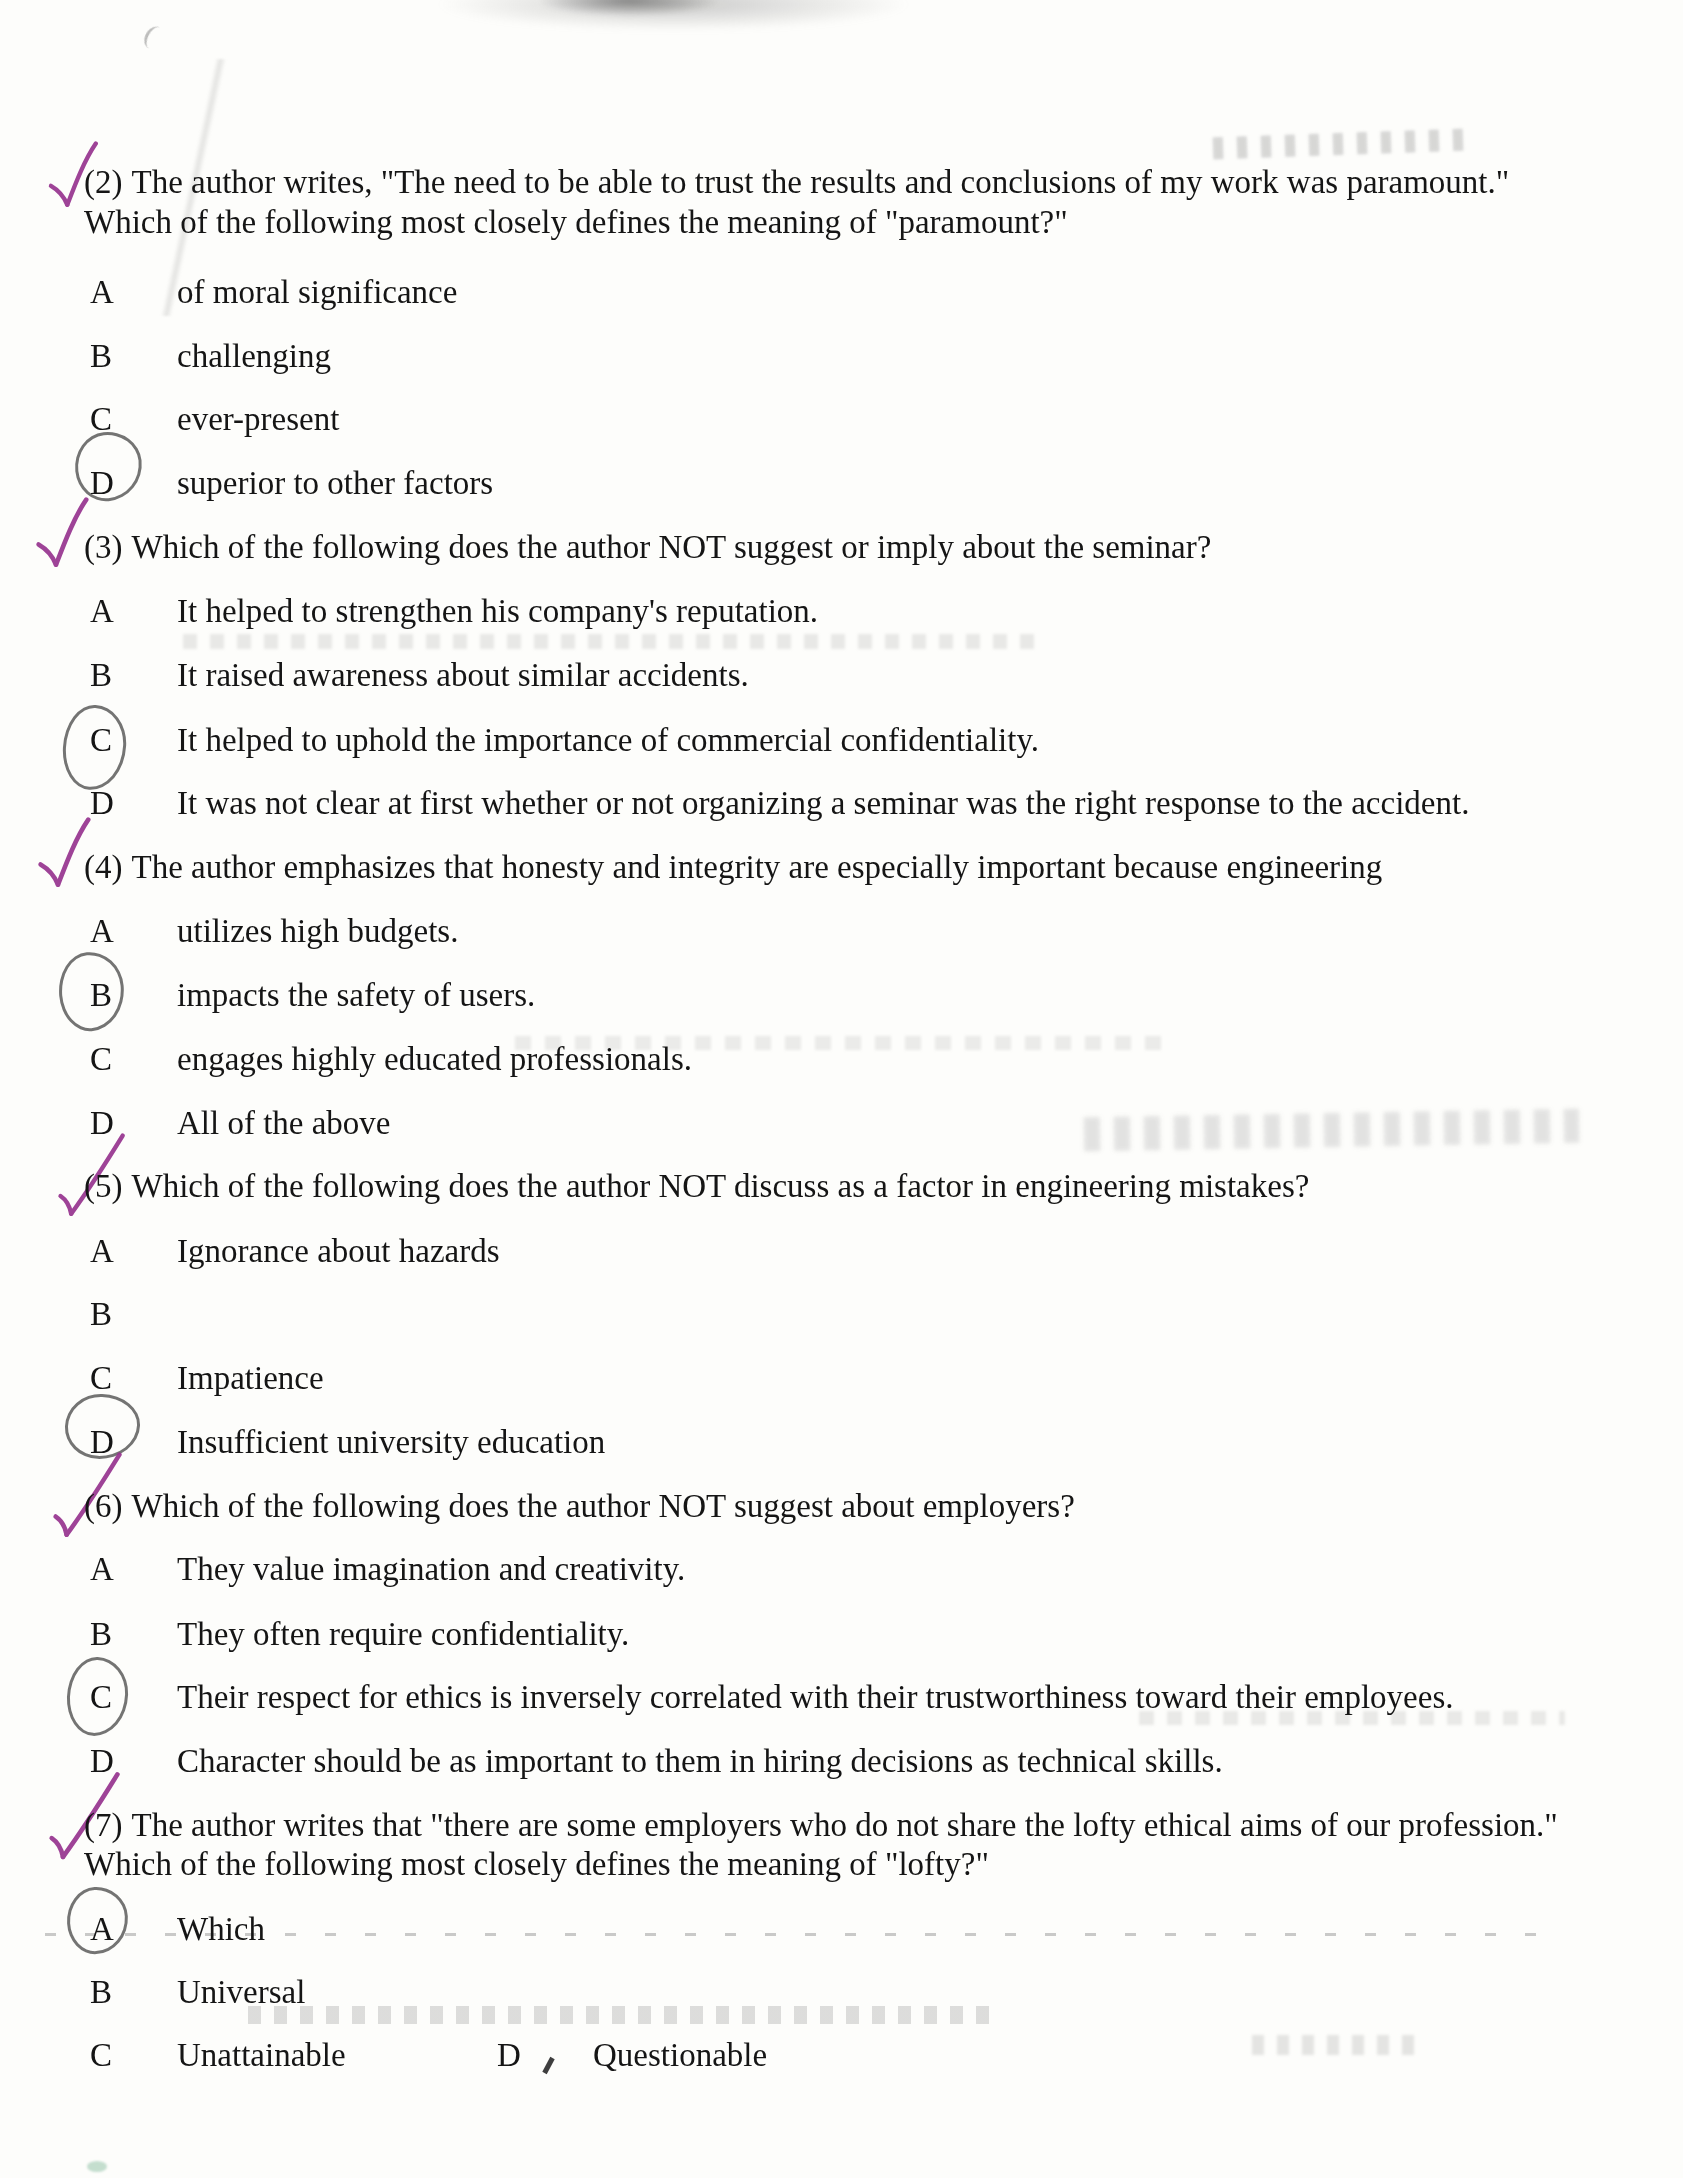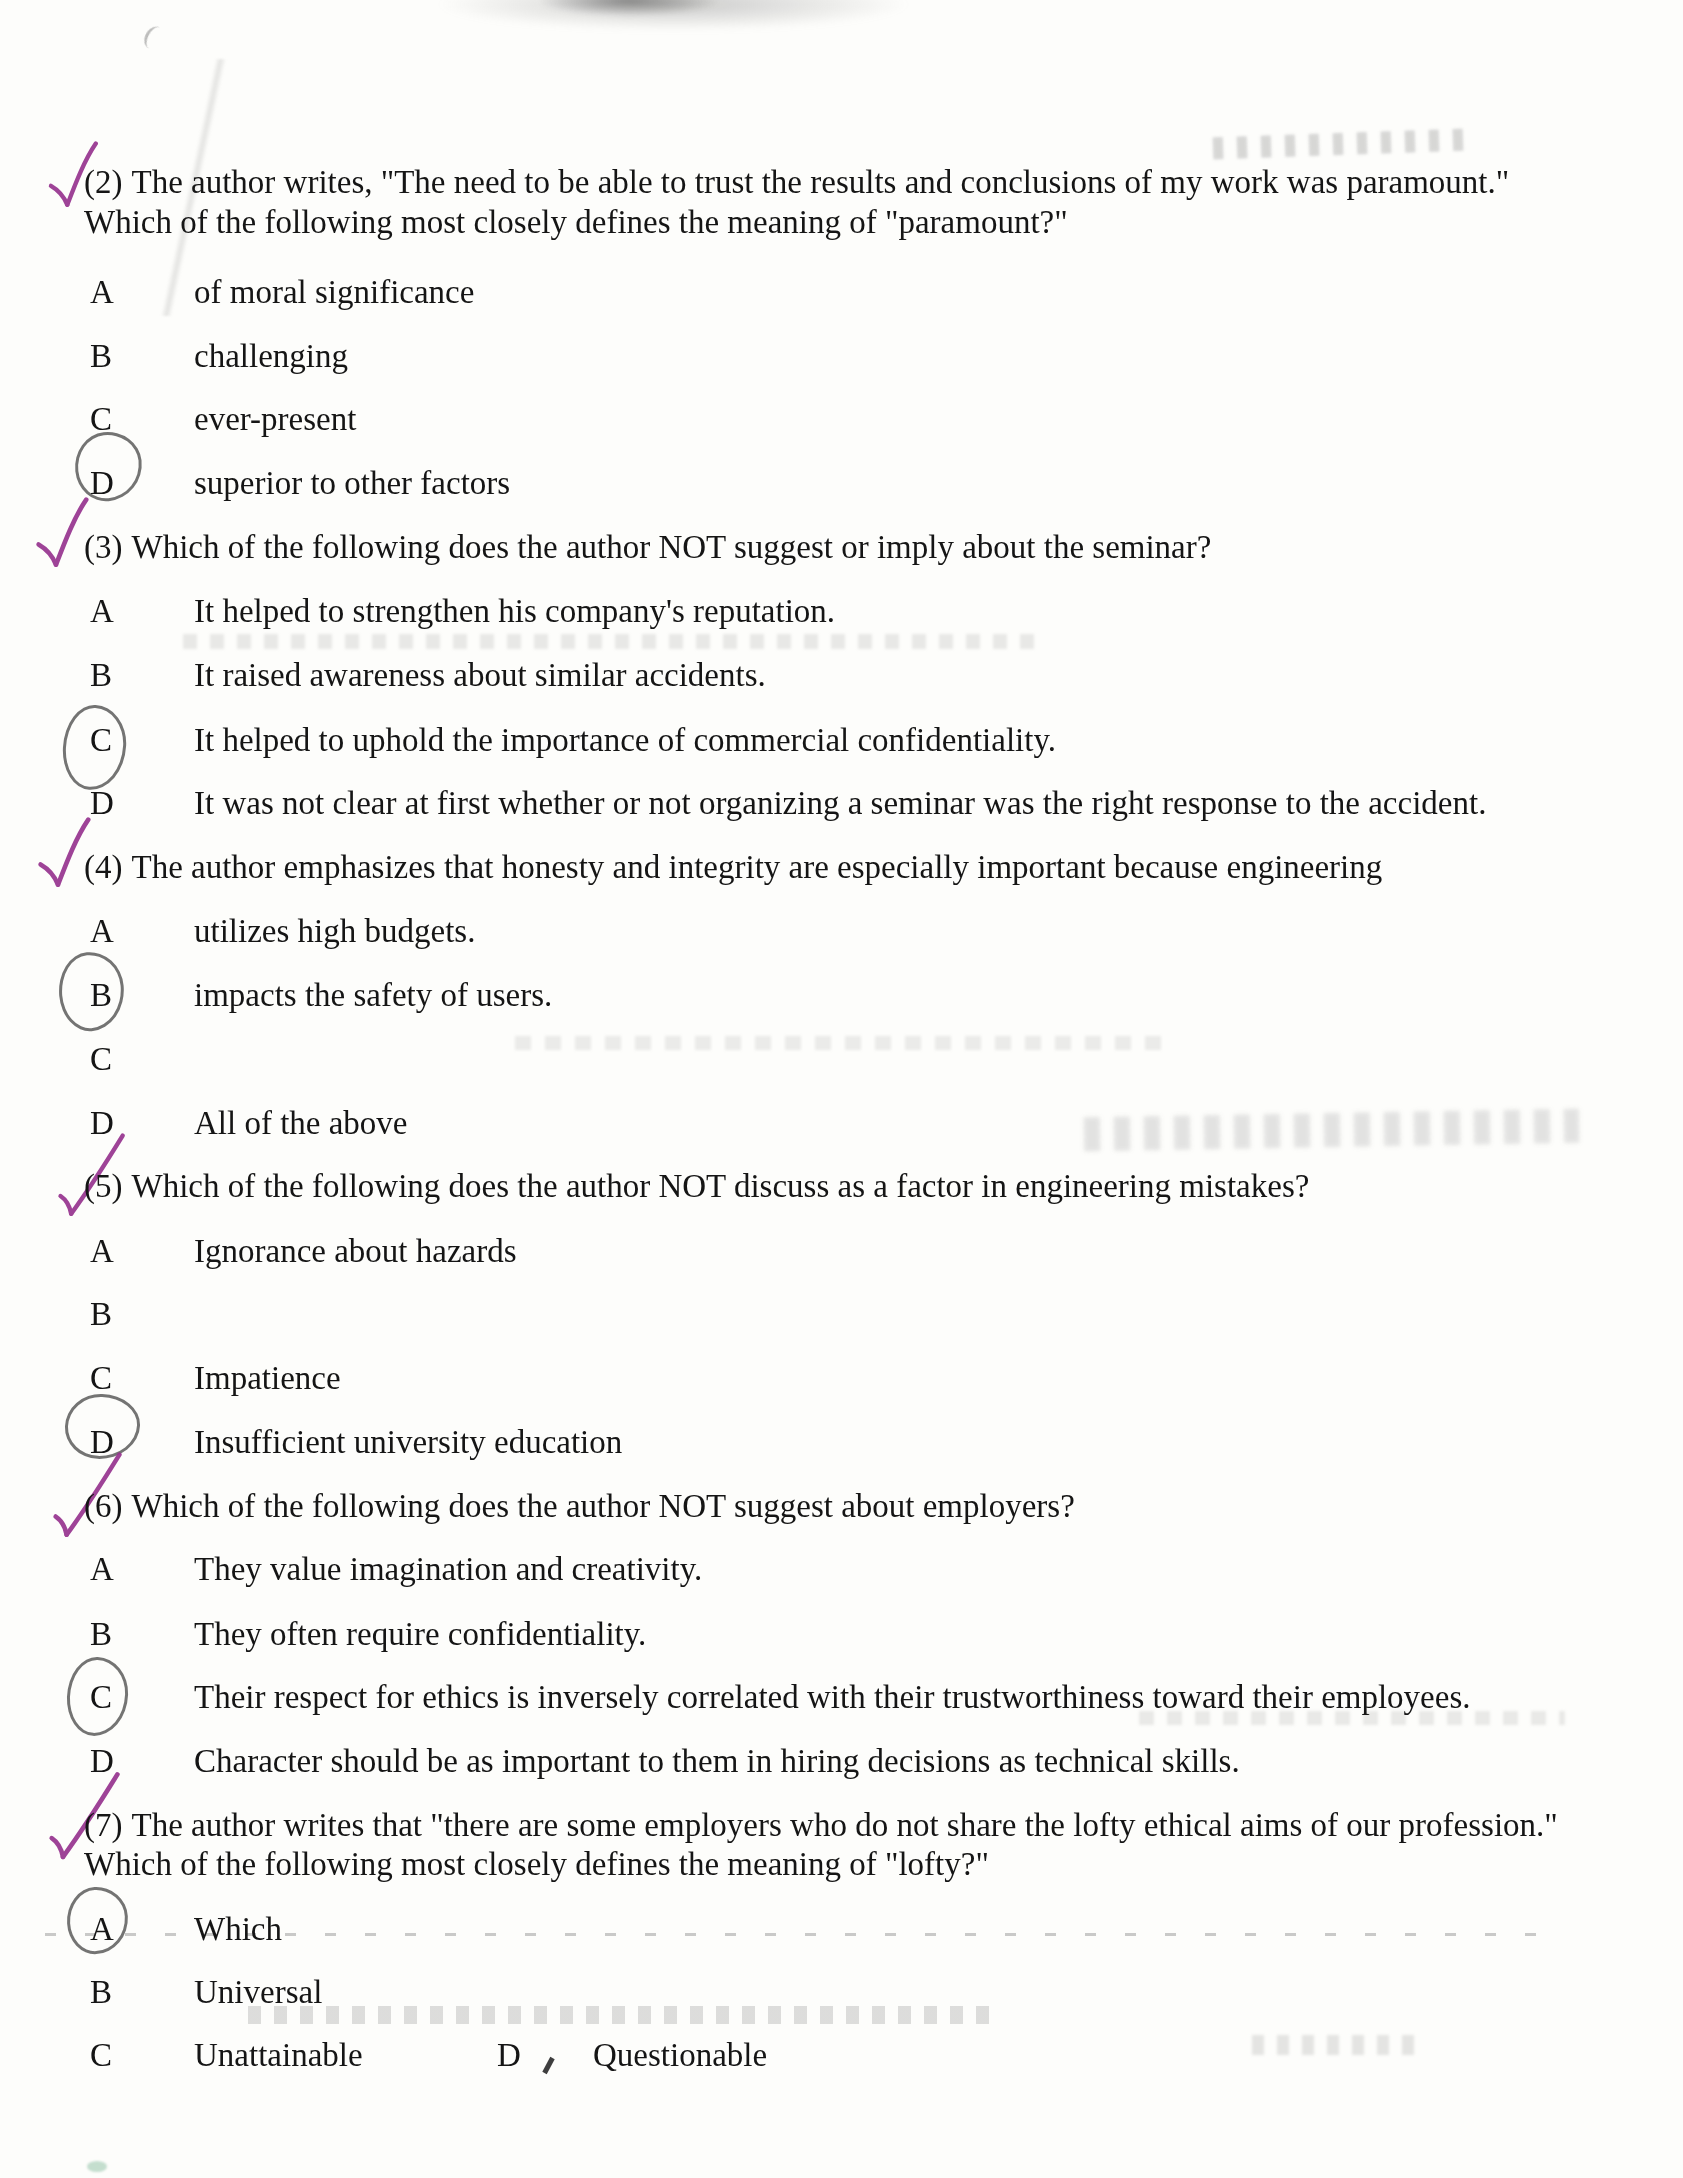--- a/index.html
+++ b/index.html
@@ -15,21 +15,21 @@
     background:#fdfdfb;
     overflow:hidden;
   }
   .row{
     position:absolute;left:0;width:1683px;height:42px;
     font-size:33px;line-height:40px;white-space:nowrap;
   }
   .qrow{left:84px;}
   .qnum{margin-right:9px;}
   .letter{position:absolute;left:90px;}
-  .opt-text{position:absolute;left:194px;}
+  .opt-text{position:absolute;left:177px;}
   .letter2{position:absolute;left:497px;}
   .opt-text2{position:absolute;left:593px;}
 
   
   .check{position:absolute;color:#97348f;opacity:.92;}
   .check svg{width:100%;height:100%;}
 
   
   .circle{
     position:absolute;
@@ -163,20 +163,21 @@
   <div class="row" style="top:911px">
     <span class="letter">A</span>
     <span class="opt-text">utilizes high budgets.</span>
   </div>
   <div class="row" style="top:975px">
     <span class="letter">B</span>
     <span class="opt-text">impacts the safety of users.</span>
   </div>
   <div class="row" style="top:1039px">
     <span class="letter">C</span>
+    <span class="opt-text">engages highly educated professionals.</span>
   </div>
   <div class="row" style="top:1103px">
     <span class="letter">D</span>
     <span class="opt-text">All of the above</span>
   </div>
   <div class="circle" style="left:59px;top:952px;width:59px;height:73px;transform:rotate(-5deg)"></div>
 
   <div class="check" style="left:57px;top:1129px;width:71px;height:95px;">
     <svg viewBox="0 0 80 100" fill="none">
         <path d="M74 4 C58 30 32 70 16 92" stroke="currentColor" stroke-width="5" stroke-linecap="round"></path>

